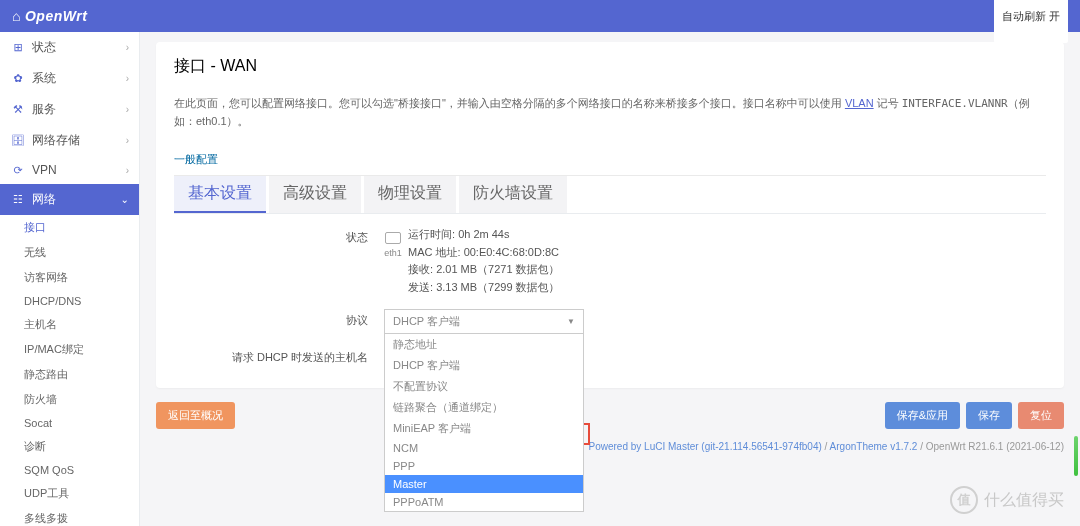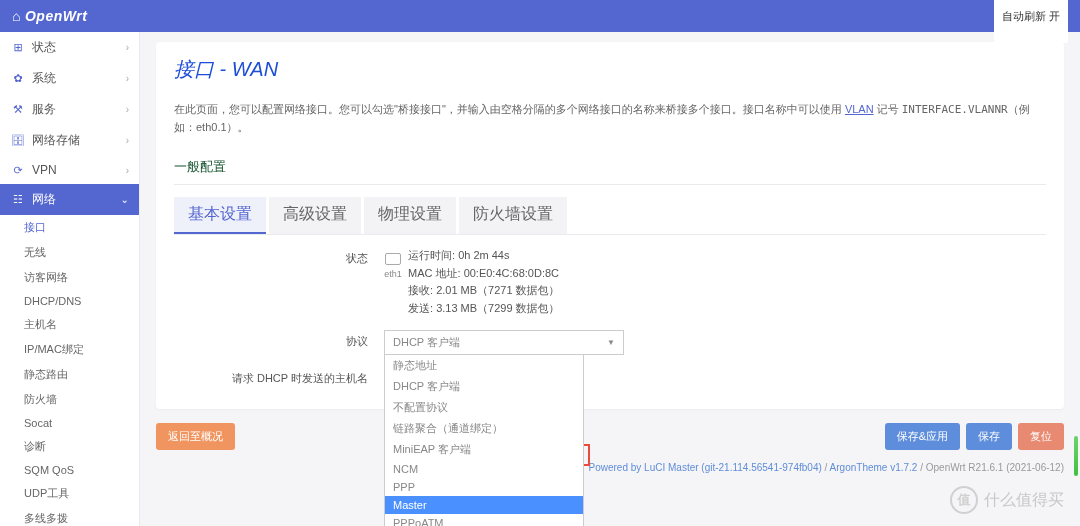--- a/index.html
+++ b/index.html
@@ -16,40 +16,40 @@
     .nav-item.active { background: #5466d0; color: #fff; }
     .nav-item .chev { position: absolute; right: 10px; font-size: 10px; color: #aaa; }
     .nav-item.active .chev { color: #fff; }
     .nav-icon { width: 12px; height: 12px; display: inline-flex; align-items: center; justify-content: center; font-size: 11px; color: #5466d0; }
     .nav-item.active .nav-icon { color: #fff; }
     .sub-item { padding: 5px 12px 5px 24px; cursor: pointer; color: #666; font-size: 11px; }
     .sub-item.current { color: #5466d0; font-weight: 500; }
     
     .main { flex: 1; padding: 10px 16px; overflow-y: auto; position: relative; }
     .card { background: #fff; border-radius: 4px; padding: 14px 18px; box-shadow: 0 1px 2px rgba(0,0,0,0.04); }
-    .page-title { font-size: 20px; font-weight: 500; color: #1d4ed8; margin-bottom: 10px; padding-bottom: 8px; font-style: italic; }
+    .page-title { font-size: 16px; font-weight: 500; color: #000000; margin-bottom: 10px; padding-bottom: 8px; }
     .page-desc { font-size: 11px; color: #666; line-height: 1.6; margin-bottom: 14px; }
     .page-desc a { color: #5466d0; text-decoration: underline; }
     .page-desc code { color: #666; }
     
-    .section-title { font-size: 13px; font-weight: 500; color: #14532d; padding: 8px 0; border-bottom: 1px solid #eaeaea; margin-bottom: 12px; }
+    .section-title { font-size: 11px; font-weight: 500; color: #0369a1; padding: 8px 0; border-bottom: 1px solid #eaeaea; margin-bottom: 0; }
     
     .tabs { display: flex; border-bottom: 1px solid #e9ecef; margin-bottom: 6px; }
     .tab { padding: 7px 14px; font-size: 16px; cursor: pointer; color: #666; background: #f3f3f5; margin-right: 3px; }
     .tab.active { color: #5466d0; border-bottom: 2px solid #5466d0; background: #eef0fa; }
     
     .form-row { display: flex; align-items: flex-start; padding: 6px 0; }
     .form-label { width: 210px; text-align: right; padding-right: 16px; font-size: 11px; color: #555; padding-top: 4px; }
     .form-value { flex: 1; font-size: 11px; color: #555; position: relative; }
     
     .status-block { line-height: 1.6; display: flex; gap: 6px; align-items: flex-start; }
     .eth-icon { width: 18px; margin-top: 6px; text-align: center; font-size: 9px; color: #888; }
     .eth-icon::before { content: ""; display: block; width: 14px; height: 10px; border: 1px solid #aaa; border-radius: 2px; margin: 0 auto 2px; }
     
-    .select-wrap { position: relative; width: 240px; }
+    .select-wrap { position: relative; width: 200px; }
     .select-display { border: 1px solid #ccc; padding: 4px 8px; background: #fff; color: #888; font-size: 11px; display: flex; justify-content: space-between; align-items: center; cursor: pointer; }
     .select-display .caret { font-size: 8px; color: #888; }
     .dropdown { position: absolute; top: 100%; left: 0; width: 200px; background: #fff; border: 1px solid #ccc; border-top: none; z-index: 100; }
     .dropdown-item { padding: 3px 8px; font-size: 11px; color: #888; cursor: pointer; }
     .dropdown-item.highlighted { background: #4a90ff; color: #fff; }
     .red-box { position: absolute; border: 2px solid #e74c3c; pointer-events: none; }
     
     .input-host { border: 1px solid #ccc; padding: 4px 8px; width: 200px; font-size: 11px; }
     
     .actions-row { display: flex; justify-content: space-between; align-items: center; margin-top: 14px; }

